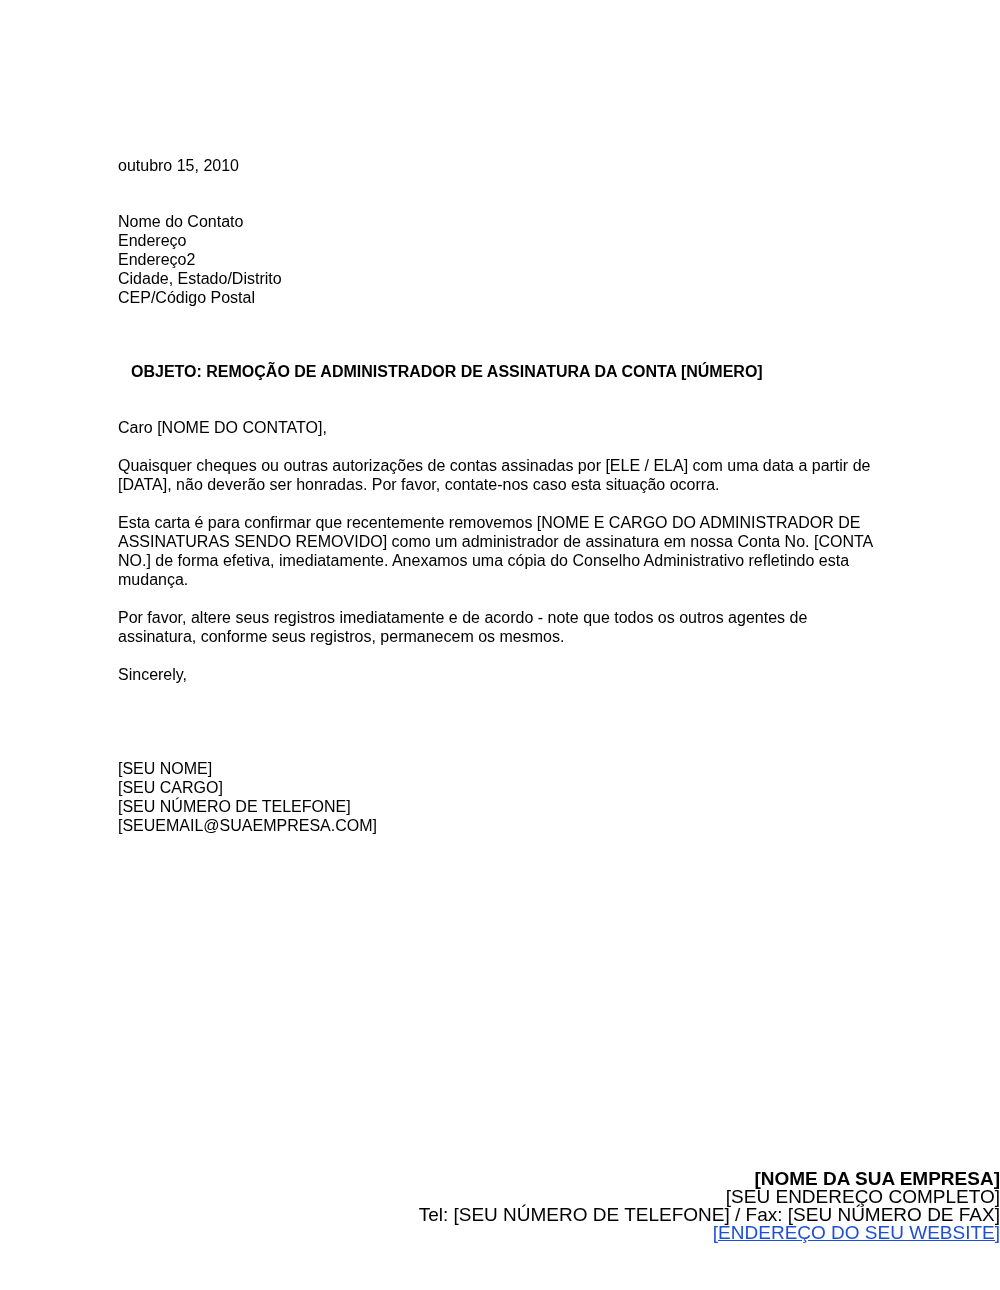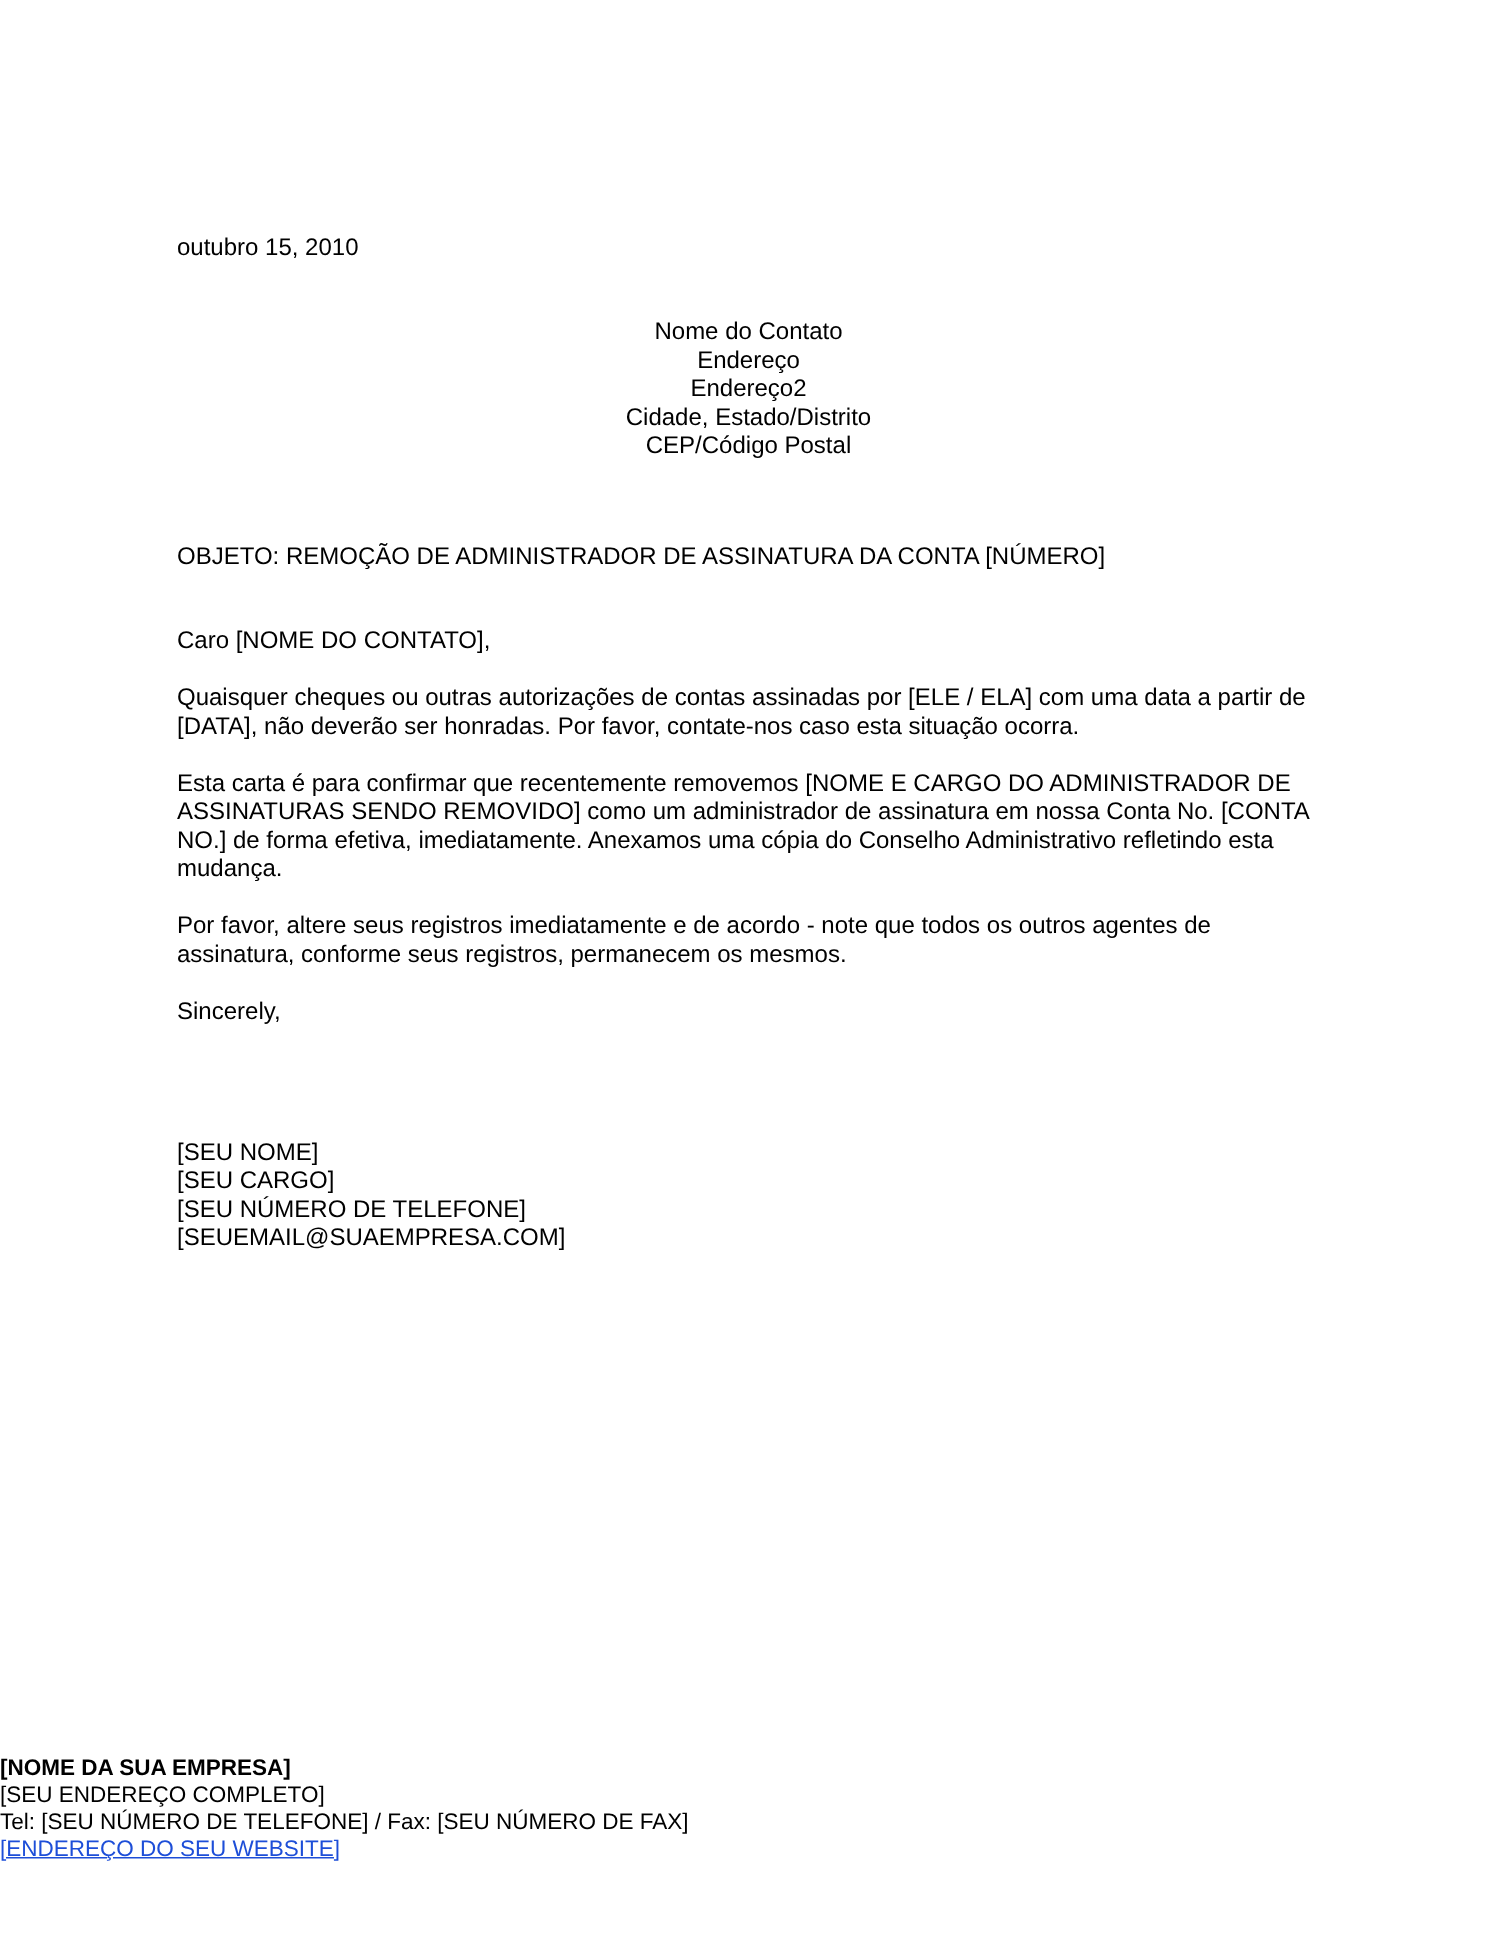--- a/index.html
+++ b/index.html
@@ -19,45 +19,44 @@
     color: #000000;
     box-sizing: border-box;
     padding: 156px 120px 0 118px;
     overflow: hidden;
   }
   .date {
     margin: 0 0 37px 0;
   }
   .recipient {
     margin: 0 0 55px 0;
-    text-align: center;
   }
   .subject {
-    font-weight: normal;
-    margin: 0 0 37px 0;
+    font-weight: bold;
+    margin: 0 0 37px 13px;
   }
   .salutation {
     margin: 0 0 19px 0;
   }
   .para {
     margin: 0 0 19px 0;
   }
   .closing {
     margin: 18px 0 0 0;
   }
   .signature {
     margin: 75px 0 16px 0;
   }
   .footer {
     position: absolute;
     left: 0;
     right: 0;
     bottom: 48px;
-    text-align: left;
-    font-size: 15px;
+    text-align: right;
+    font-size: 19px;
     line-height: 18px;
   }
   .footer .company {
     font-weight: bold;
   }
   .footer a.website {
     text-decoration: underline;
     cursor: pointer;
   }
 </style>

